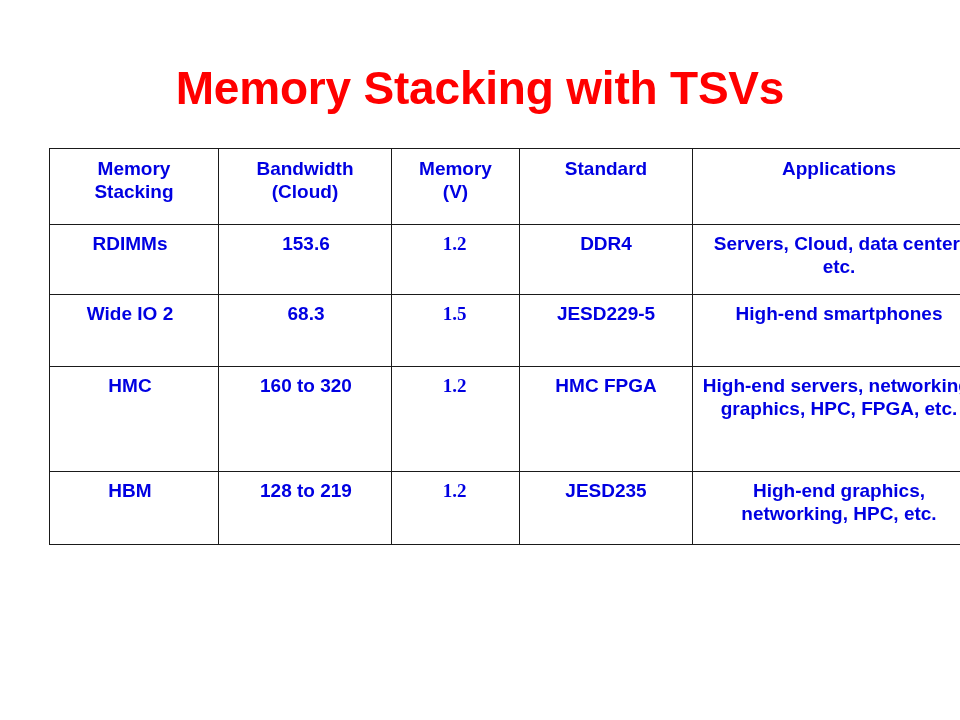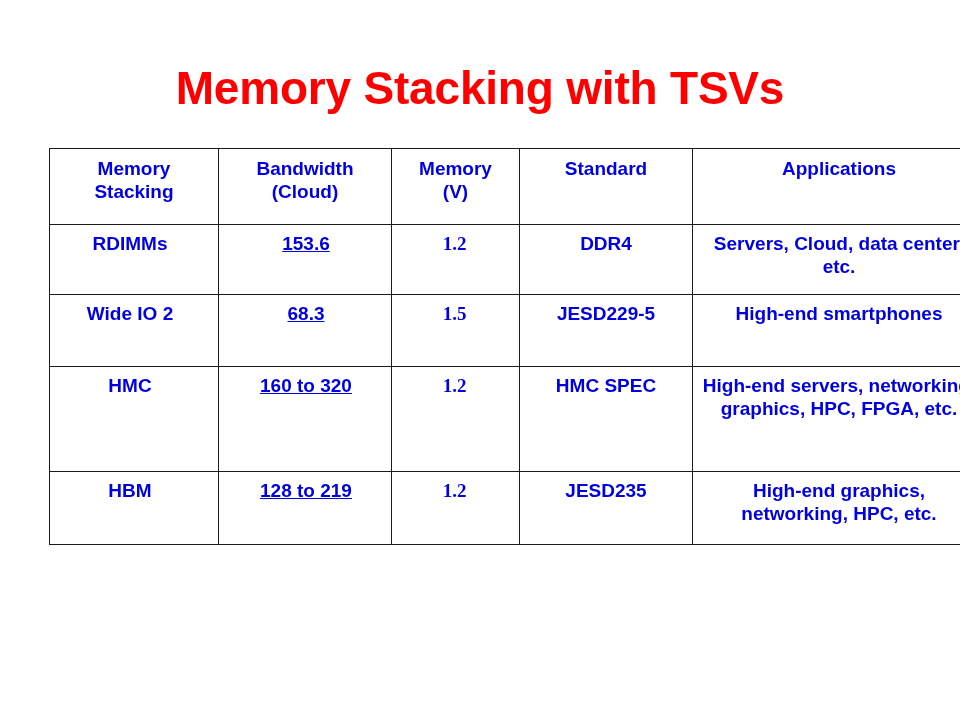--- a/index.html
+++ b/index.html
@@ -83,21 +83,20 @@
   tr.r-3 td.c1,
   tr.r-4 td.c1 {
     padding-right: 14px;
     text-align: center;
   }
   tr.r-1 td.c2,
   tr.r-2 td.c2,
   tr.r-3 td.c2,
   tr.r-4 td.c2 {
     padding-right: 4px;
-    text-decoration: underline;
   }
   tr.r-1 td.c3,
   tr.r-2 td.c3,
   tr.r-3 td.c3,
   tr.r-4 td.c3 {
     padding-right: 8px;
     font-family: Liberation Serif, serif;
   }
 </style>
 </head>
@@ -141,21 +140,21 @@
           <td class="c2">68.3</td>
           <td class="c3">1.5</td>
           <td class="c4">JESD229-5</td>
           <td class="c5">High-end smartphones</td>
         </tr>
 
         <tr class="r-3">
           <td class="c1">HMC</td>
           <td class="c2">160 to 320</td>
           <td class="c3">1.2</td>
-          <td class="c4">HMC SPEC</td>
+          <td class="c4">HMC FPGA</td>
           <td class="c5">High-end servers, networking, graphics, HPC, FPGA, etc.</td>
         </tr>
 
         <tr class="r-4">
           <td class="c1">HBM</td>
           <td class="c2">128 to 219</td>
           <td class="c3">1.2</td>
           <td class="c4">JESD235</td>
           <td class="c5">High-end graphics, networking, HPC, etc.</td>
         </tr>

